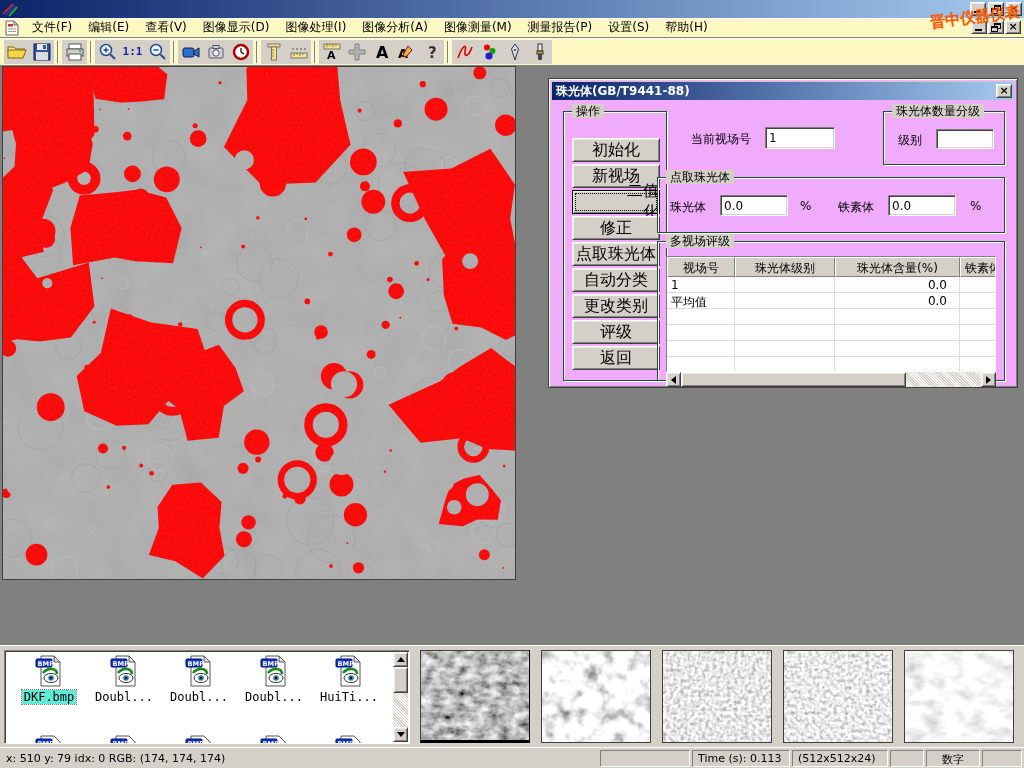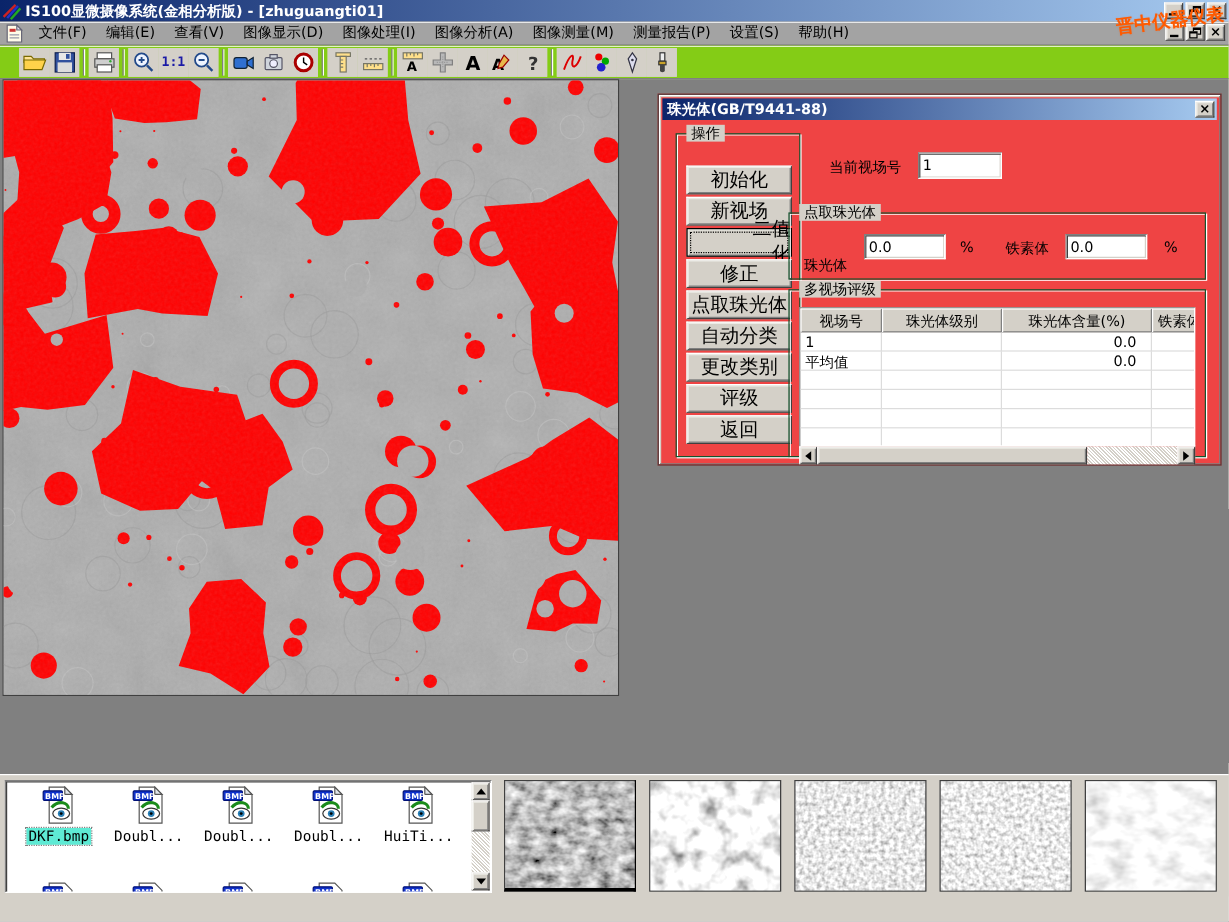--- a/index.html
+++ b/index.html
@@ -15,39 +15,39 @@
   .tbtns { position:absolute; right:2px; top:2px; display:flex; gap:2px; }
   .winbtn { width:16px; height:14px; background:#d4d0c8; border:1px solid; border-color:#fff #404040 #404040 #fff;
     box-shadow:inset 1px 1px 0 #ecebe5, inset -1px -1px 0 #808080; position:relative; cursor:default; }
   .g-min { position:absolute; left:3px; bottom:2px; width:7px; height:2px; background:#000; }
   .g-rest1 { position:absolute; left:5px; top:2px; width:7px; height:6px; border:1px solid #000; border-top-width:2px; background:#d4d0c8;}
   .g-rest2 { position:absolute; left:2px; top:5px; width:7px; height:6px; border:1px solid #000; border-top-width:2px; background:#d4d0c8;}
   .g-x { position:absolute; left:0; top:-1px; width:100%; text-align:center; font-size:11px; font-weight:bold; color:#000; line-height:14px;}
   .watermark { position:absolute; right:4px; top:8px; color:#ff5a00; font-size:15px; font-weight:bold;
     transform:rotate(-7deg); z-index:60; pointer-events:none; text-shadow:0 0 1px rgba(255,90,0,.5); }
 
-  .menubar { position:absolute; left:0; top:18px; width:1024px; height:20px; background:#a3a3a3;
+  .menubar { position:absolute; left:0; top:18px; width:1024px; height:20px; background:#fef9c3;
     display:flex; align-items:center; border-bottom:1px solid #808080; box-shadow:inset 0 1px 0 #fff; }
   .menu-item { padding:2px 8px; color:#000; cursor:default; white-space:nowrap; }
   .mdi-btns { position:absolute; right:3px; top:2px; display:flex; gap:1px; }
   .doc-icon { width:16px; height:16px; margin:0 4px 0 4px; }
 
-  .toolbar { position:absolute; left:0; top:38px; width:1024px; height:28px; background:#84cc16;
-    display:flex; align-items:center; border-bottom:1px solid #808080; box-shadow:inset 0 1px 0 #fff; padding-left:16px; }
+  .toolbar { position:absolute; left:0; top:38px; width:1024px; height:28px; background:#fef9c3;
+    display:flex; align-items:center; border-bottom:1px solid #808080; box-shadow:inset 0 1px 0 #fff; padding-left:4px; }
   .tb-btn { width:25px; height:24px; display:flex; align-items:center; justify-content:center; background:#d4d0c8;
     border:1px solid #d4d0c8; cursor:default; }
   .tb-sep { width:2px; height:22px; margin:0 3px; border-left:1px solid #808080; border-right:1px solid #fff; }
   .tb-11 { color:#1a1aa6; font-weight:bold; font-size:11px; font-family:"DejaVu Sans Mono",monospace; }
 
   
   .workspace { position:absolute; left:0; top:66px; width:1024px; height:579px; background:#808080; }
   .micrograph { position:absolute; left:2px; top:0; width:514px; height:514px; border:1px solid #404040; background:#aeaeae; }
 
   
-  .dialog { position:absolute; left:548px; top:78px; width:470px; height:310px; background:#ef4444;
+  .dialog { position:absolute; left:548px; top:78px; width:470px; height:310px; background:#f0abfc;
     border:1px solid #404040; box-shadow:inset 1px 1px 0 #fff, inset -1px -1px 0 #808080, inset 2px 2px 0 #d4d0c8; z-index:10; }
   .dlg-title { position:absolute; left:3px; top:3px; right:3px; height:18px;
     background:linear-gradient(90deg,#0a246a,#a6caf0); color:#fff; font-weight:bold; display:flex; align-items:center; padding-left:4px; }
   .dlg-close { position:absolute; right:2px; top:2px; }
   .group { position:absolute; border:1px solid #14532d; box-shadow:inset 1px 1px 0 #fff, 1px 1px 0 #fff; }
   .group > .glabel { position:absolute; top:-8px; left:8px; background:#d4d0c8; padding:0 4px; line-height:14px; }
   .btn3d { background:#d4d0c8; border:1px solid; border-color:#fff #404040 #404040 #fff;
     box-shadow:inset 1px 1px 0 #ecebe5, inset -1px -1px 0 #808080; text-align:right; cursor:default;
     font-size:16px; color:#000; display:flex; align-items:center; justify-content:center; }
   .op-btn { position:absolute; left:8px; width:88px; height:24px; }
@@ -100,21 +100,20 @@
 <body>
 
 <div id="screen">
 
   <div class="titlebar">
     <svg class="app-icon" viewBox="0 0 16 16">
       <path d="M1 13L11 3" stroke="#c22" stroke-width="2" fill="none"></path>
       <path d="M4 14L13 4" stroke="#23c" stroke-width="2" fill="none"></path>
       <path d="M7 15L15 6" stroke="#2a2" stroke-width="2" fill="none"></path>
     </svg>
-    <span class="ttext">IS100显微摄像系统(金相分析版) - [zhuguangti01]</span>
     <div class="tbtns">
       <div class="winbtn">
           <span class="g-min"></span>
         </div>
       <div class="winbtn">
           <span class="g-rest1"></span>
           <span class="g-rest2"></span>
         </div>
       <div class="winbtn">
           <span class="g-x">×</span>
@@ -554,24 +553,29 @@
       <div class="btn3d op-btn" style="top:130px;">点取珠光体</div>
       <div class="btn3d op-btn" style="top:156px;">自动分类</div>
       <div class="btn3d op-btn" style="top:182px;">更改类别</div>
       <div class="btn3d op-btn" style="top:208px;">评级</div>
       <div class="btn3d op-btn" style="top:234px;">返回</div>
     </div>
 
     <span class="dlg-label" style="left:142px; top:52px;">当前视场号</span>
     <input class="sunken" style="position: absolute; left: 216px; top: 48px; width: 70px; height: 22px;" value="1">
 
+    <div class="group" style="left:334px; top:32px; width:122px; height:54px;">
+      <span class="glabel">珠光体数量分级</span>
+      <span class="dlg-label" style="left:14px; top:20px;">级别</span>
+      <input class="sunken" style="position: absolute; left: 52px; top: 17px; width: 58px; height: 20px;" value="">
+    </div>
 
     <div class="group" style="left:108px; top:98px; width:348px; height:56px;">
       <span class="glabel">点取珠光体</span>
-      <span class="dlg-label" style="left:12px; top:35px;font-family:Liberation Serif, serif;">珠光体</span>
+      <span class="dlg-label" style="left:12px; top:21px;font-family:Liberation Serif, serif;">珠光体</span>
       <input class="sunken" style="position: absolute; left: 62px; top: 17px; width: 68px; height: 21px;" value="0.0">
       <span class="dlg-label" style="left:142px; top:21px;">%</span>
       <span class="dlg-label" style="left:180px; top:21px;">铁素体</span>
       <input class="sunken" style="position: absolute; left: 230px; top: 17px; width: 68px; height: 21px;" value="0.0">
       <span class="dlg-label" style="left:312px; top:21px;">%</span>
     </div>
 
     <div class="group" style="left:108px; top:162px; width:348px; height:140px;">
       <span class="glabel">多视场评级</span>
       <div class="grid-wrap">
@@ -760,20 +764,29 @@
           <rect width="108" height="91" filter="url(#th4)"></rect>
         </svg>
     </div>
     <div class="thumb" style="left:904px;">
       <svg width="108" height="91">
           <rect width="108" height="91" filter="url(#th5)"></rect>
         </svg>
     </div>
   </div>
 
+  <div class="statusbar">
+    <span class="sb-left">x: 510 y: 79 idx: 0  RGB: (174, 174, 174)</span>
+    <span class="sb-pane" style="width:90px;"></span>
+    <span class="sb-pane" style="width:98px;">Time (s): 0.113</span>
+    <span class="sb-pane" style="width:96px;">(512x512x24)</span>
+    <span class="sb-pane" style="width:34px;"></span>
+    <span class="sb-pane" style="width:54px; text-align:center;">数字</span>
+    <span class="sb-pane" style="width:40px;"></span>
+  </div>
 
   <svg width="0" height="0" style="position:absolute;">
     <defs>
       <filter id="th1" x="0" y="0" width="100%" height="100%">
           <feTurbulence type="fractalNoise" baseFrequency="0.09 0.13" numOctaves="3" seed="3"></feTurbulence>
           <feColorMatrix type="matrix" values="1.3 0 0 0 -0.15  1.3 0 0 0 -0.15  1.3 0 0 0 -0.15  0 0 0 0 1"></feColorMatrix>
         </filter>
       <filter id="th2" x="0" y="0" width="100%" height="100%">
           <feTurbulence type="fractalNoise" baseFrequency="0.07" numOctaves="3" seed="9"></feTurbulence>
           <feColorMatrix type="matrix" values="1.8 0 0 0 0.05  1.8 0 0 0 0.05  1.8 0 0 0 0.05  0 0 0 0 1"></feColorMatrix>

